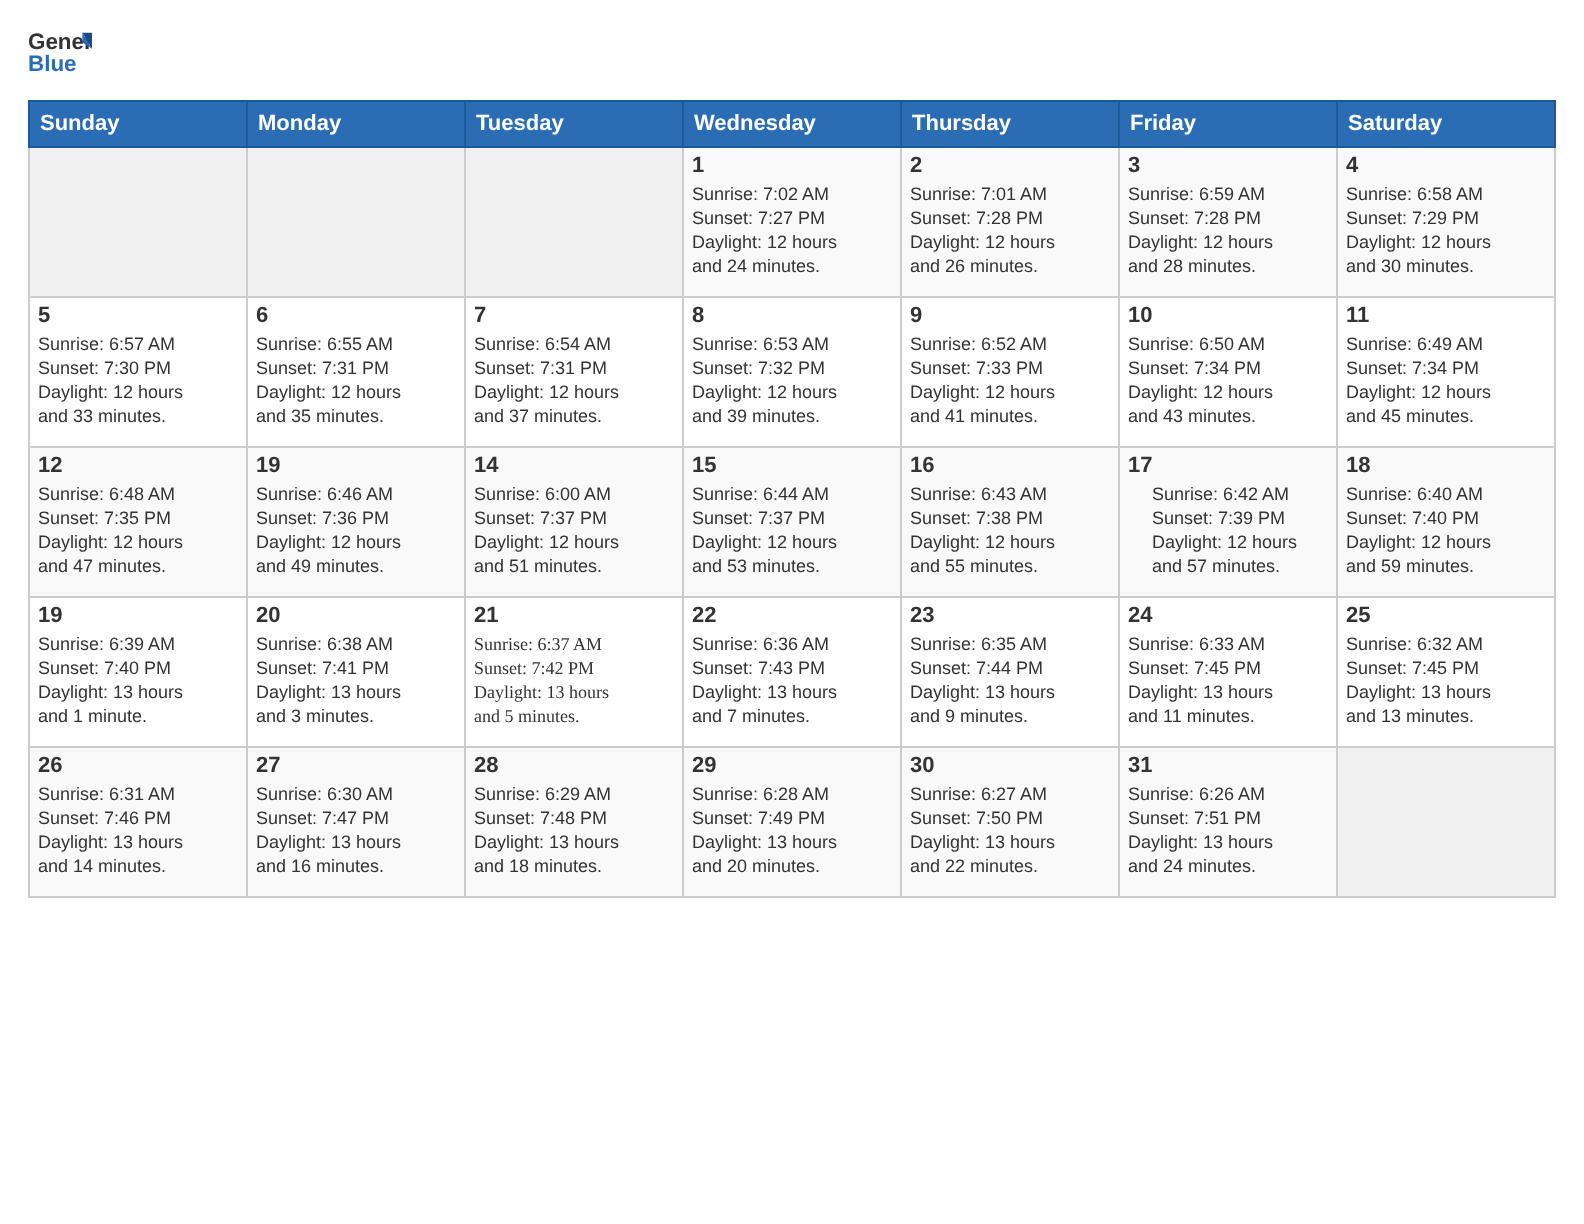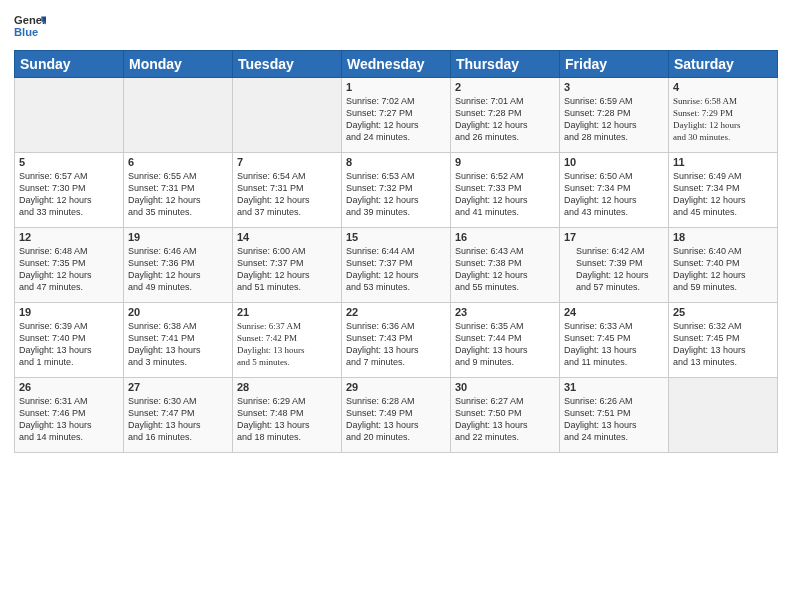--- a/index.html
+++ b/index.html
@@ -48,21 +48,21 @@
       width: 100%;
       border-collapse: collapse;
       font-size: 10px;
     }
     thead tr th {
       background: #2a6db5;
       color: #fff;
       font-weight: bold;
       text-align: left;
       padding: 5px 5px;
-      font-size: 14px;
+      font-size: 11px;
       border: 1px solid #1a5a9a;
     }
     tbody tr td {
       border: 1px solid #ccc;
       vertical-align: top;
       padding: 3px 4px;
       width: calc(100% / 7);
       height: 75px;
     }
     tbody tr td .day-num {
@@ -139,21 +139,21 @@
           </td>
           <td>
             <span class="day-num">3</span>
             <div class="day-info" style="white-space: pre-line;">Sunrise: 6:59 AM
 Sunset: 7:28 PM
 Daylight: 12 hours
 and 28 minutes.</div>
           </td>
           <td>
             <span class="day-num">4</span>
-            <div class="day-info" style="white-space: pre-line; font-family: Liberation Serif, serif;">Sunrise: 6:58 AM
+            <div class="day-info" style="white-space: pre-line;">Sunrise: 6:58 AM
 Sunset: 7:29 PM
 Daylight: 12 hours
 and 30 minutes.</div>
           </td>
         </tr>
         <tr>
           <td>
             <span class="day-num">5</span>
             <div class="day-info" style="white-space: pre-line;">Sunrise: 6:57 AM
 Sunset: 7:30 PM

